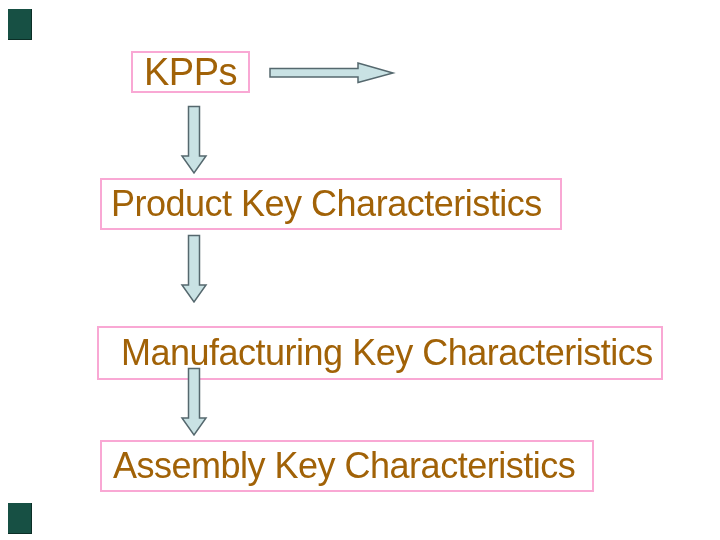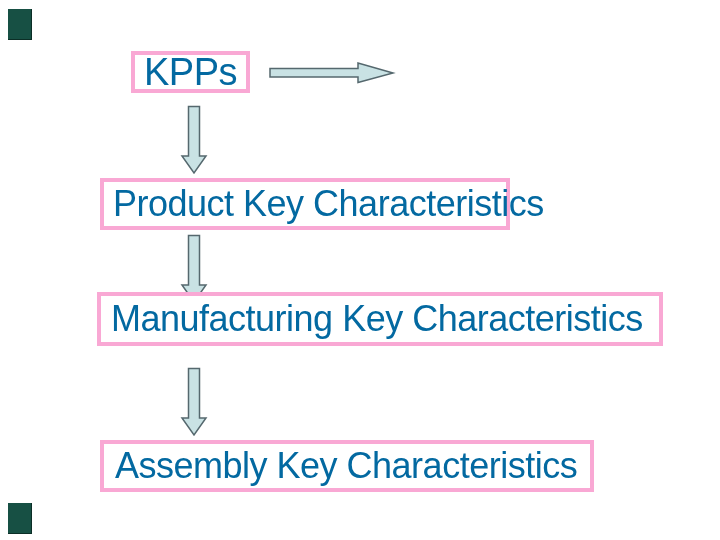--- a/index.html
+++ b/index.html
@@ -25,40 +25,40 @@
     background: #175044;
     border-right: 1px solid #0b2e26;
     border-bottom: 1px solid #0b2e26;
   }
   .corner-accent.top { top: 9px; }
   .corner-accent.bottom { top: 503px; }
 
   .node {
     position: absolute;
     background: #ffffff;
-    border: 4px solid #f9a8d4;
-    color: #0369a1;
+    border: 2px solid #f9a8d4;
+    color: #a16207;
     display: flex;
     align-items: center;
     box-sizing: border-box;
     white-space: nowrap;
     letter-spacing: -0.5px;
   }
   .node.small {
     justify-content: center;
     font-size: 38px;
   }
   .node.wide {
     justify-content: flex-start;
     font-size: 36px;
   }
   #kpps-box    { left: 131px; top: 51px;  width: 119px; height: 42px; }
   #tpms-box    { left: 412px; top: 43px;  width: 121px; height: 58px; }
-  #product-box { left: 100px; top: 178px; width: 410px; height: 52px; padding-left: 9px; }
-  #mfg-box     { left: 97px;  top: 292px; width: 566px; height: 54px; padding-left: 10px; align-items: center; }
+  #product-box { left: 100px; top: 178px; width: 462px; height: 52px; padding-left: 9px; }
+  #mfg-box     { left: 97px;  top: 326px; width: 566px; height: 54px; padding-left: 22px; align-items: center; }
   #asm-box     { left: 100px; top: 440px; width: 494px; height: 52px; padding-left: 11px; }
 
   .arrow-svg { position: absolute; }
   #arrow-right  { left: 268px; top: 61px;  }
   #arrow-down-1 { left: 180px; top: 105px; }
   #arrow-down-2 { left: 180px; top: 234px; }
   #arrow-down-3 { left: 180px; top: 367px; }
   .arrow-shape {
     fill: #c9e2e4;
     stroke: #55686e;

